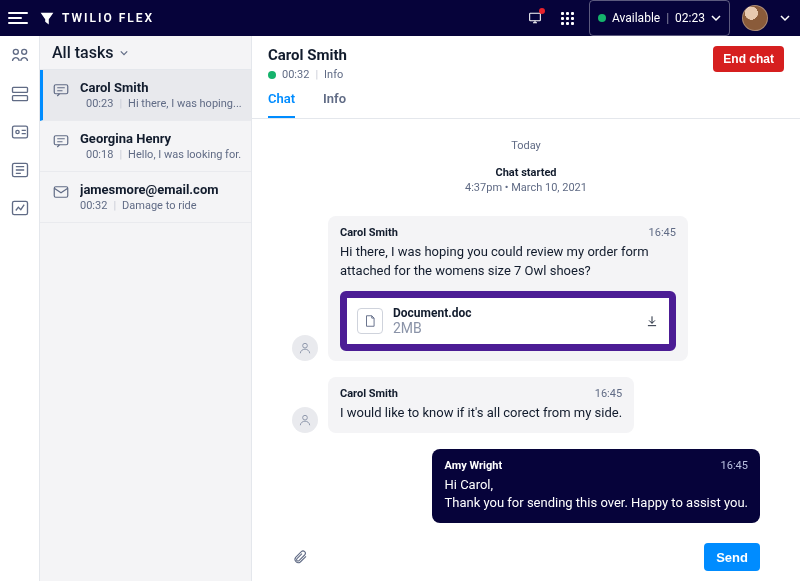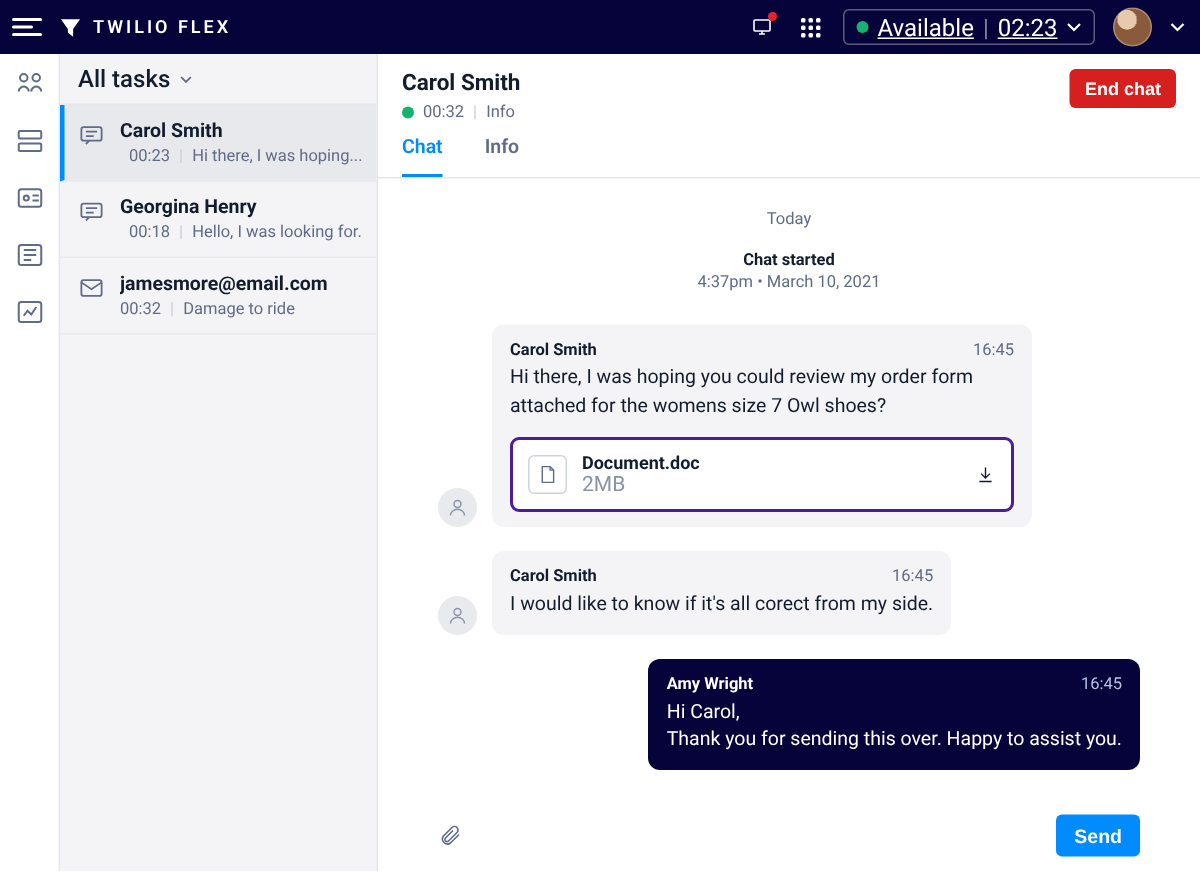--- a/index.html
+++ b/index.html
@@ -12,21 +12,21 @@
   .hamburger span { display: block; height: 2px; background: #fff; border-radius: 1px; }
   .hamburger span:nth-child(2){ width: 70%; }
   .logo { display: flex; align-items: flex-start; gap: 8px; }
   .logo svg { width: 14px; height: 14px; }
   .logo-text { font-size: 12px; letter-spacing: 2px; font-weight: 600; }
   .topbar .spacer { flex: 1; }
   .tb-icon { width: 20px; height: 20px; display: flex; align-items: center; justify-content: center; position: relative; }
   .red-dot { position: absolute; top: 0; right: 0; width: 6px; height: 6px; background: #e6232c; border-radius: 50%; }
   .grid-icon { display: grid; grid-template-columns: repeat(3,3px); grid-template-rows: repeat(3,3px); gap: 2px; }
   .grid-icon i { background: #fff; border-radius: 1px; width: 3px; height: 3px; }
-  .status-pill { display: flex; align-items: center; gap: 6px; border: 1px solid rgba(255,255,255,.35); border-radius: 4px; height: 24px; padding: 0 8px; font-size: 16px; cursor: pointer; text-decoration: underline; }
+  .status-pill { display: flex; align-items: center; gap: 6px; border: 1px solid rgba(255,255,255,.35); border-radius: 4px; height: 36px; padding: 0 8px; font-size: 12px; cursor: pointer; }
   .dot-green { width: 8px; height: 8px; background: #15b36c; border-radius: 50%; }
   .avatar { width: 26px; height: 26px; border-radius: 50%; background: radial-gradient(circle at 35% 30%, #e7c9b0 0 28%, #8a5b3a 29% 100%); border: 1px solid rgba(255,255,255,.3); }
   .chev { width: 10px; height: 10px; }
 
   
   .shell { flex: 1; display: flex; min-height: 0; }
 
   
   .rail { width: 40px; background: #fff; border-right: 1px solid #e4e7ec; display: flex; flex-direction: column; align-items: center; padding-top: 10px; gap: 18px; }
   .rail-i { width: 20px; height: 20px; color: #606b85; cursor: pointer; }
@@ -67,21 +67,21 @@
   .tx .bubble { background: #06033a; color: #fff; }
   .msg-head { display: flex; justify-content: space-between; font-size: 11px; margin-bottom: 4px; gap: 20px; }
   .rx .msg-head { color: #606b85; }
   .rx .msg-head .nm { color: #121c2d; font-weight: 700; }
   .tx .msg-head { color: #b9c0e0; }
   .tx .msg-head .nm { color: #fff; font-weight: 700; }
   .msg-text { font-size: 13px; line-height: 1.45; white-space: pre-wrap; }
   .who { width: 26px; height: 26px; border-radius: 50%; background: #e9eaee; display: flex; align-items: center; justify-content: center; flex-shrink: 0; }
   .who svg { width: 14px; height: 14px; color: #8a93a8; }
 
-  .attach { margin-top: 10px; border: 2px solid #4c1d95; background: #fff; border-radius: 6px; display: flex; align-items: center; padding: 8px 10px; gap: 10px; }
+  .attach { margin-top: 10px; border: 7px solid #4c1d95; background: #fff; border-radius: 6px; display: flex; align-items: center; padding: 8px 10px; gap: 10px; }
   .attach .ficon { width: 26px; height: 26px; border: 1px solid #cfd3dc; border-radius: 4px; display: flex; align-items: center; justify-content: center; }
   .attach .ficon svg { width: 14px; height: 14px; color: #606b85; }
   .attach .fn { font-size: 12px; font-weight: 700; color: #121c2d; }
   .attach .fs { font-size: 14px; color: #8a93a8; }
   .attach .dl { margin-left: auto; width: 14px; height: 14px; color: #121c2d; cursor: pointer; }
 
   .composer { border-top: 0; padding: 0 40px 10px 40px; }
   .composer input { width: 100%; height: 36px; border: 1px solid #cfd3dc; border-radius: 6px; padding: 0 10px; font-size: 13px; font-style: italic; color: #606b85; }
   .composer-row { display: flex; align-items: center; margin-top: 10px; gap: 10px; }
   .composer-row .clip { width: 16px; height: 16px; color: #606b85; cursor: pointer; }

